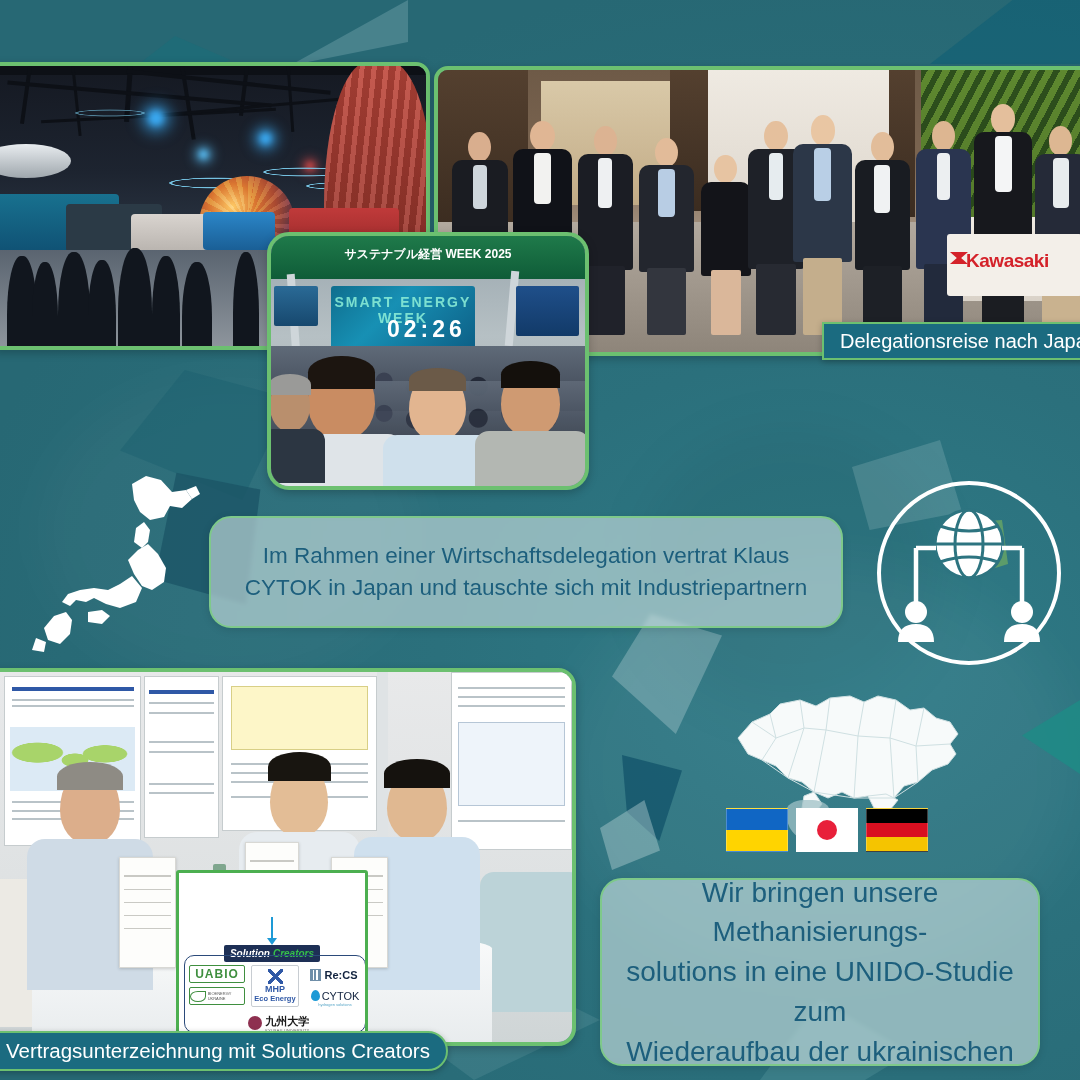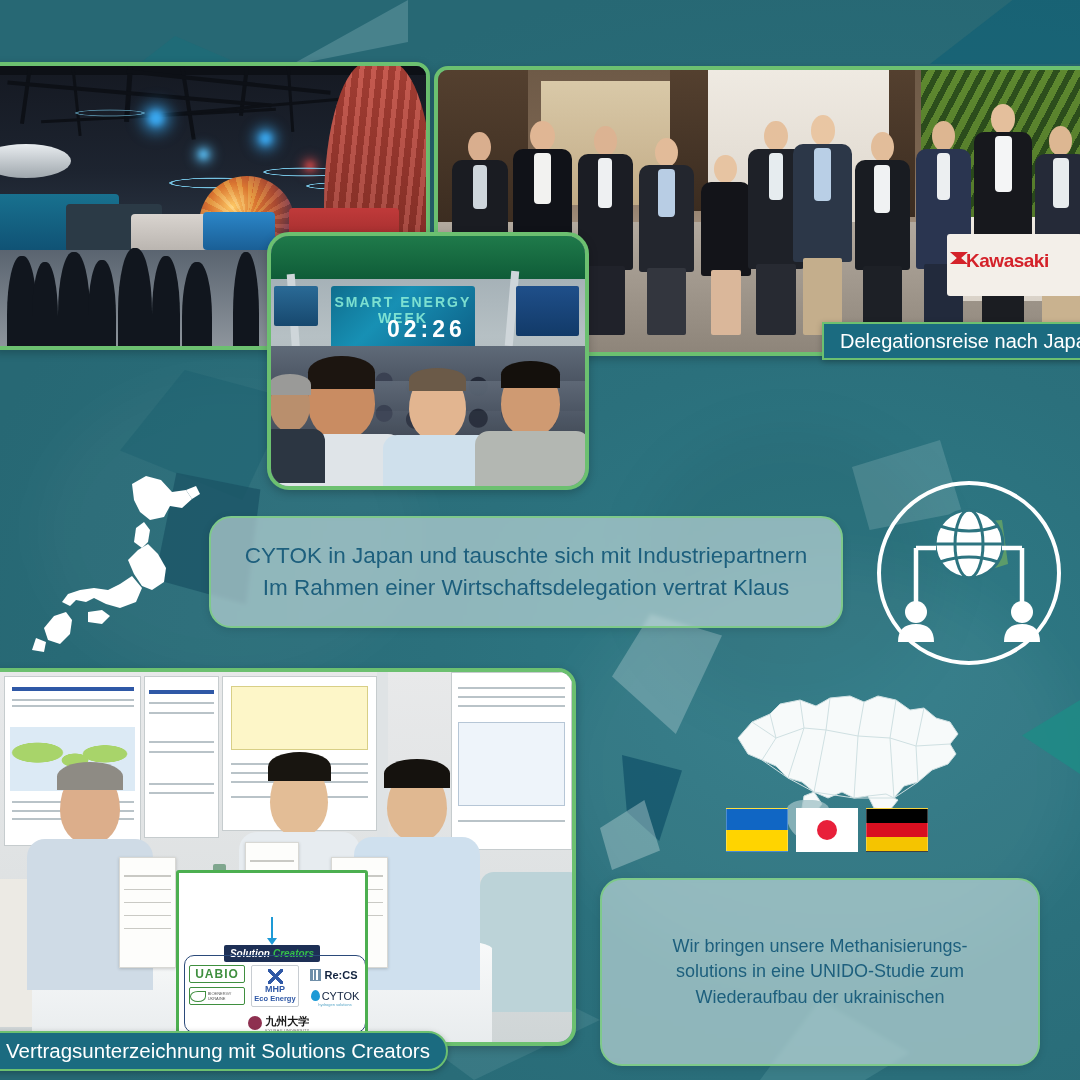--- a/index.html
+++ b/index.html
@@ -312,20 +312,21 @@
       <div class="kw-text" style="left:82%;top:64%;font-size:19px;">Kawasaki</div>
       <div style="position:absolute;left:79.5%;top:64.5%;width:18px;height:12px;background:#d4222a;
                   clip-path:polygon(0 0,100% 0,62% 50%,100% 100%,0 100%,38% 50%);"></div>
     </div>
   </div>
 
   <div class="photo" style="left:267px;top:232px;width:322px;height:258px;">
     <div class="inner">
       <div class="sf-hall"></div>
       <div class="sf-banner" style="height:17%;"></div>
+      <div style="position:absolute;left:0;right:0;top:4%;text-align:center;color:#fff;font-size:12px;font-weight:bold;">サステナブル経営 WEEK 2025</div>
 
       <div style="position:absolute;left:6%;top:15%;width:8px;height:38%;background:#cfd6da;transform:rotate(-4deg);"></div>
       <div style="position:absolute;right:22%;top:14%;width:8px;height:30%;background:#cfd6da;transform:rotate(5deg);"></div>
 
       <div class="sf-screen" style="left:19%;top:20%;width:46%;height:25%;">
         <div class="sf-screen-txt" style="top:12%;font-size:14px;">SMART ENERGY WEEK</div>
         <div class="sf-timer" style="top:48%;font-size:23px;padding-left:47px;">02:26</div>
       </div>
 
       <div style="position:absolute;right:2%;top:20%;width:20%;height:20%;background:linear-gradient(180deg,#1f4f8a,#123a68);border-radius:2px;"></div>
@@ -374,22 +375,22 @@
 
         <path d="M74 140 L88 138 L96 144 L88 152 L74 150 Z"></path>
 
         <path d="M40 144 L52 140 L58 148 L56 162 L46 172 L34 168 L30 156 Z"></path>
         <path d="M22 166 L32 170 L30 180 L18 178 Z"></path>
       </g>
     </svg>
   </div>
 
   <div class="textpanel" style="left:209px;top:516px;width:634px;height:112px;font-size:22.5px;">
+    <div class="line">Im Rahmen einer Wirtschaftsdelegation vertrat Klaus</div>
     <div class="line">CYTOK in Japan und tauschte sich mit Industriepartnern</div>
-    <div class="line">Im Rahmen einer Wirtschaftsdelegation vertrat Klaus</div>
   </div>
 
   <div class="iconwrap" style="left:874px;top:478px;width:190px;height:190px;">
     <svg viewBox="0 0 190 190" xmlns="http://www.w3.org/2000/svg" aria-label="Globales Netzwerk">
       <circle cx="95" cy="95" r="90" fill="none" stroke="#ffffff" stroke-width="4"></circle>
       <path d="M88 45 L128 42 L134 86 L96 98 Z" fill="#5f9e68" opacity=".95"></path>
       <g fill="#ffffff">
         <path d="M95 32 a34 34 0 1 0 0.1 0 Z"></path>
       </g>
       <g fill="none" stroke="#2d7480" stroke-width="3">
@@ -567,19 +568,19 @@
     </svg>
   </div>
   <div style="position:absolute;left:786px;top:800px;width:44px;height:40px;background:#9fc0c6;opacity:.75;border-radius:40% 40% 50% 50%/30% 30% 70% 70%;"></div>
 
   <div class="flags" style="left:726px;top:808px;gap:8px;">
     <div class="flag f-ua"></div>
     <div class="flag f-jp"></div>
     <div class="flag f-de"></div>
   </div>
 
-  <div class="textpanel" style="left:600px;top:878px;width:440px;height:188px;font-size:18px;">
+  <div class="textpanel" style="left:600px;top:878px;width:440px;height:188px;font-size:28px;">
     <div class="line">Wir bringen unsere Methanisierungs-</div>
     <div class="line">solutions in eine UNIDO-Studie zum</div>
     <div class="line">Wiederaufbau der ukrainischen</div>
   </div>
 
 </div>
 
 </body></html>

